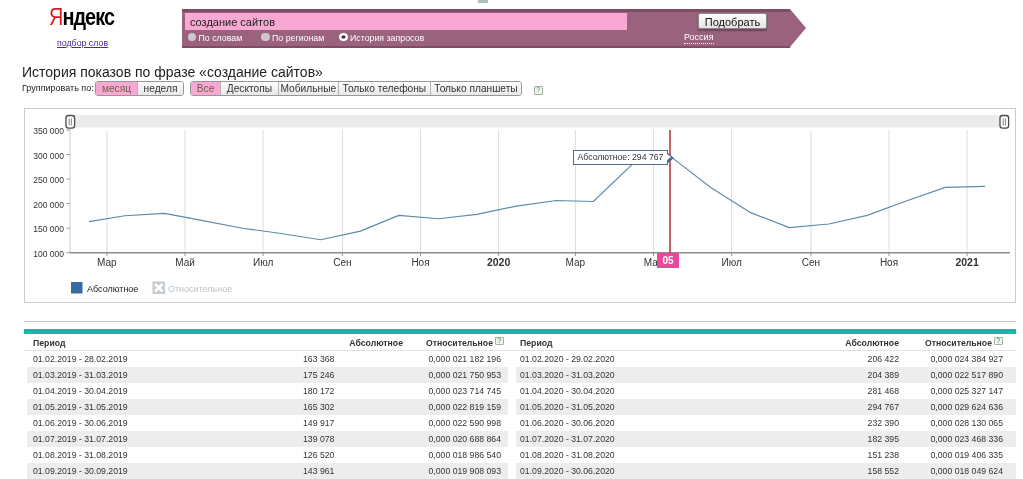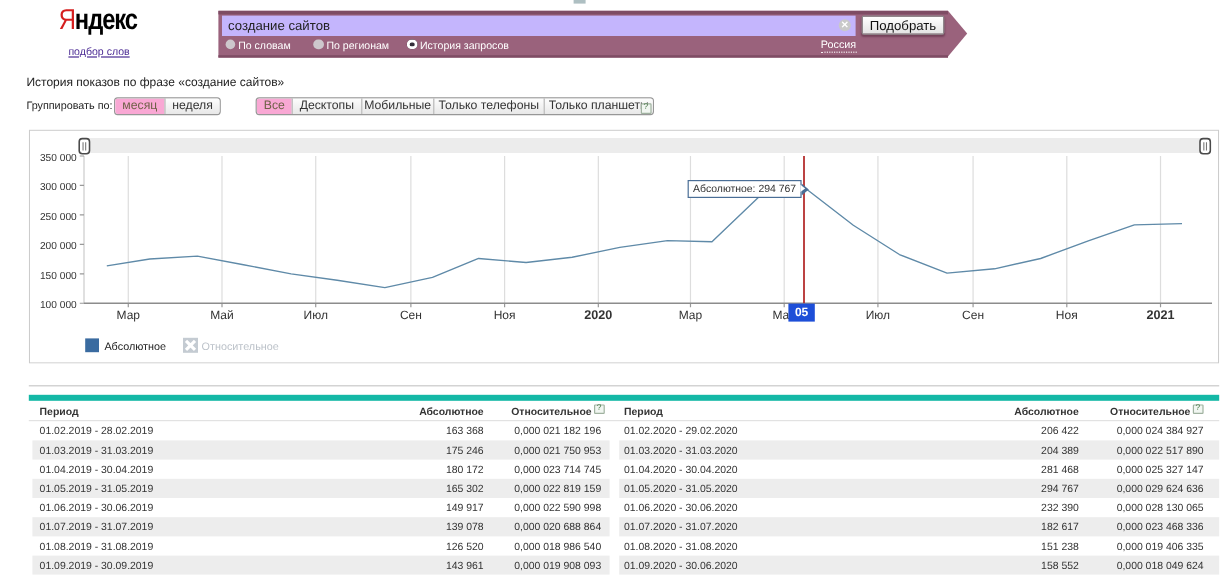--- a/index.html
+++ b/index.html
@@ -4,53 +4,53 @@
 *{margin:0;padding:0;box-sizing:border-box}
 html,body{width:1023px;height:479px;background:#fff;font-family:"Liberation Sans",sans-serif;overflow:hidden;position:relative}
 .abs{position:absolute}
 
 .logo{left:49px;top:3px;font-size:24px;font-weight:bold;letter-spacing:-1.1px;color:#000;transform:scaleX(0.825);transform-origin:0 0;white-space:nowrap}
 .logo b{color:#d51f1f;font-weight:normal}
 .sublink{left:57px;top:37.5px;font-size:8.8px;color:#4b2b94;text-decoration:underline}
 .topnub{left:478px;top:0;width:10px;height:2.5px;background:#aebfc2}
 .sbar{left:182px;top:8.5px;width:608px;height:39px;background:#9a627c;border-top:3.5px solid #7e4c64;border-bottom:2px solid #7e4c64}
 .sarrow{left:790px;top:8.5px;width:0;height:0;border-top:19.5px solid transparent;border-bottom:19.5px solid transparent;border-left:16px solid #9a627c}
-.sinput{left:185px;top:13px;width:528px;height:17px;background:#c4b5fd;font-size:11px;color:#222;line-height:18px;padding-left:5px}
+.sinput{left:185px;top:13px;width:442px;height:17px;background:#f9a8d4;font-size:11px;color:#222;line-height:18px;padding-left:5px}
 .sclear{left:699px;top:15.5px;width:10px;height:10px;border-radius:50%;background:#c9c9c9;color:#fff;font-size:8px;line-height:10px;text-align:center;font-weight:bold}
-.sbtn{left:718px;top:13px;width:69px;height:16px;background:linear-gradient(#ffffff,#e3e3e3);border:1px solid #8a8a8a;border-radius:2px;font-size:11px;color:#111;text-align:center;line-height:16px;box-shadow:0 1.5px 1.5px rgba(60,20,40,.4)}
+.sbtn{left:698px;top:13px;width:69px;height:16px;background:linear-gradient(#ffffff,#e3e3e3);border:1px solid #8a8a8a;border-radius:2px;font-size:11px;color:#111;text-align:center;line-height:16px;box-shadow:0 1.5px 1.5px rgba(60,20,40,.4)}
 .radio{width:8.5px;height:8.5px;border-radius:50%;background:#cdc7cc;top:32.7px}
 .radio.on{background:#332e3a;box-shadow:inset 0 0 0 2.4px #fff}
 .rlab{top:31.8px;font-size:8.8px;color:#fff;white-space:nowrap;line-height:12px}
 .russia{left:684px;top:31.8px;font-size:9px;color:#fff;border-bottom:1px dotted rgba(255,255,255,.9);line-height:11px;padding-bottom:0.5px}
 
-.h1{left:22px;top:63.5px;font-size:10px;color:#222}
+.h1{left:22px;top:63.5px;font-size:14px;color:#222}
 .glab{left:22px;top:83px;font-size:9px;color:#222}
 .grp{top:80.5px;height:15.5px;display:flex;border:1px solid #979797;border-radius:3px;overflow:hidden;background:#fff}
 .seg{height:100%;font-size:10.2px;color:#333;text-align:center;line-height:14.5px;background:linear-gradient(#fdfdfd,#e8e8e8);border-left:1px solid #b5b5b5}
 .seg:first-child{border-left:none}
 .seg.sel{background:#f9a8d4;color:#6f6147}
 .qico{width:8.5px;height:8.5px;border:1px solid #a0b2a0;background:#f1f6f1;color:#4e7a4e;font-size:7px;line-height:6.5px;text-align:center;border-radius:1px}
 
 .tip{left:573px;top:149.5px;width:95px;height:15.5px;background:#fff;border:1.4px solid #4a6e96;font-size:8.7px;color:#333;text-align:center;line-height:13px;white-space:nowrap;z-index:5}
 .tipa1{left:668px;top:152.5px;width:0;height:0;border-top:5px solid transparent;border-bottom:5px solid transparent;border-left:6.5px solid #4a6e96;z-index:5}
 .tipa2{left:666.5px;top:154px;width:0;height:0;border-top:3.5px solid transparent;border-bottom:3.5px solid transparent;border-left:4.5px solid #fff;z-index:6}
-.mark{left:657.3px;top:252.5px;width:21.4px;height:15.2px;background:#1d4ed8;color:#fff;font-size:10px;font-weight:bold;text-align:center;line-height:15px;z-index:5}
+.mark{left:657.3px;top:252.5px;width:21.4px;height:15.2px;background:#ec4899;color:#fff;font-size:10px;font-weight:bold;text-align:center;line-height:15px;z-index:5}
 
 .sep1{left:24px;top:321px;width:992px;height:1px;background:#c9c9c9}
 .tbl{left:24px;top:329px;width:992px;border-top:5px solid #14b8a6}
 .thead{position:relative;height:17px;border-bottom:1px solid #e2e2e2;font-weight:bold;font-size:8.7px;color:#333}
 .trow{position:relative;height:16px;font-size:8.7px;color:#333}
 .c{position:absolute;line-height:16px;white-space:nowrap}
 .thead .c{line-height:18px}
 .hL,.hR{position:absolute;top:0;height:16px}
 .hL{left:3px;width:481px}
 .hR{left:492px;width:500px}
 .shade{background:#ededed}
 .d1{left:9px}
-.a1{left:279px;width:100px;text-align:right}
+.a1{left:279px;width:100px;}
 .r1{left:357px;width:120px;text-align:right}
 .d2{left:496px}
 .a2{left:775px;width:100px;text-align:right}
 .r2{left:859px;width:120px;text-align:right}
 .hr1{left:279px;width:100px;text-align:right}
 .hr2{left:775px;width:100px;text-align:right}
 </style></head>
 <body>
 <div class="abs logo"><b>Я</b>ндекс</div>
 <a class="abs sublink">подбор слов</a>
@@ -66,21 +66,21 @@
 <div class="abs rlab" style="left:272px">По регионам</div>
 <div class="abs radio on" style="left:339px"></div>
 <div class="abs rlab" style="left:350px">История запросов</div>
 <div class="abs russia">Россия</div>
 <div class="abs h1">История показов по фразе «создание сайтов»</div>
 <div class="abs glab">Группировать по:</div>
 <div class="abs grp" style="left:95px">
     <div class="seg sel" style="width:41px">месяц</div>
     <div class="seg" style="width:46px">неделя</div>
   </div>
-<div class="abs grp" style="left:213px">
+<div class="abs grp" style="left:190px">
     <div class="seg sel" style="width:29.2px">Все</div>
     <div class="seg" style="width:57.4px">Десктопы</div>
     <div class="seg" style="width:60.5px">Мобильные</div>
     <div class="seg" style="width:91.5px">Только телефоны</div>
     <div class="seg" style="width:91.8px">Только планшеты</div>
   </div>
 <div class="abs qico" style="left:534px;top:86px">?</div>
 <svg class="abs" style="left:24px;top:108px" width="992" height="195" viewBox="0 0 992 195">
 <rect x="0.5" y="0.5" width="991" height="194" fill="#fff" stroke="#ccc"></rect>
 <rect x="43" y="7" width="942" height="12.5" fill="#ececec"></rect>
@@ -212,21 +212,21 @@
       <span class="c a2">232 390</span>
       <span class="c r2">0,000 028 130 065</span>
     </div>
 <div class="trow">
       <div class="hL shade"></div>
       <div class="hR shade"></div>
       <span class="c d1">01.07.2019 - 31.07.2019</span>
       <span class="c a1">139 078</span>
       <span class="c r1">0,000 020 688 864</span>
       <span class="c d2">01.07.2020 - 31.07.2020</span>
-      <span class="c a2">182 617</span>
+      <span class="c a2">182 395</span>
       <span class="c r2">0,000 023 468 336</span>
     </div>
 <div class="trow">
       <div class="hL"></div>
       <div class="hR"></div>
       <span class="c d1">01.08.2019 - 31.08.2019</span>
       <span class="c a1">126 520</span>
       <span class="c r1">0,000 018 986 540</span>
       <span class="c d2">01.08.2020 - 31.08.2020</span>
       <span class="c a2">151 238</span>

